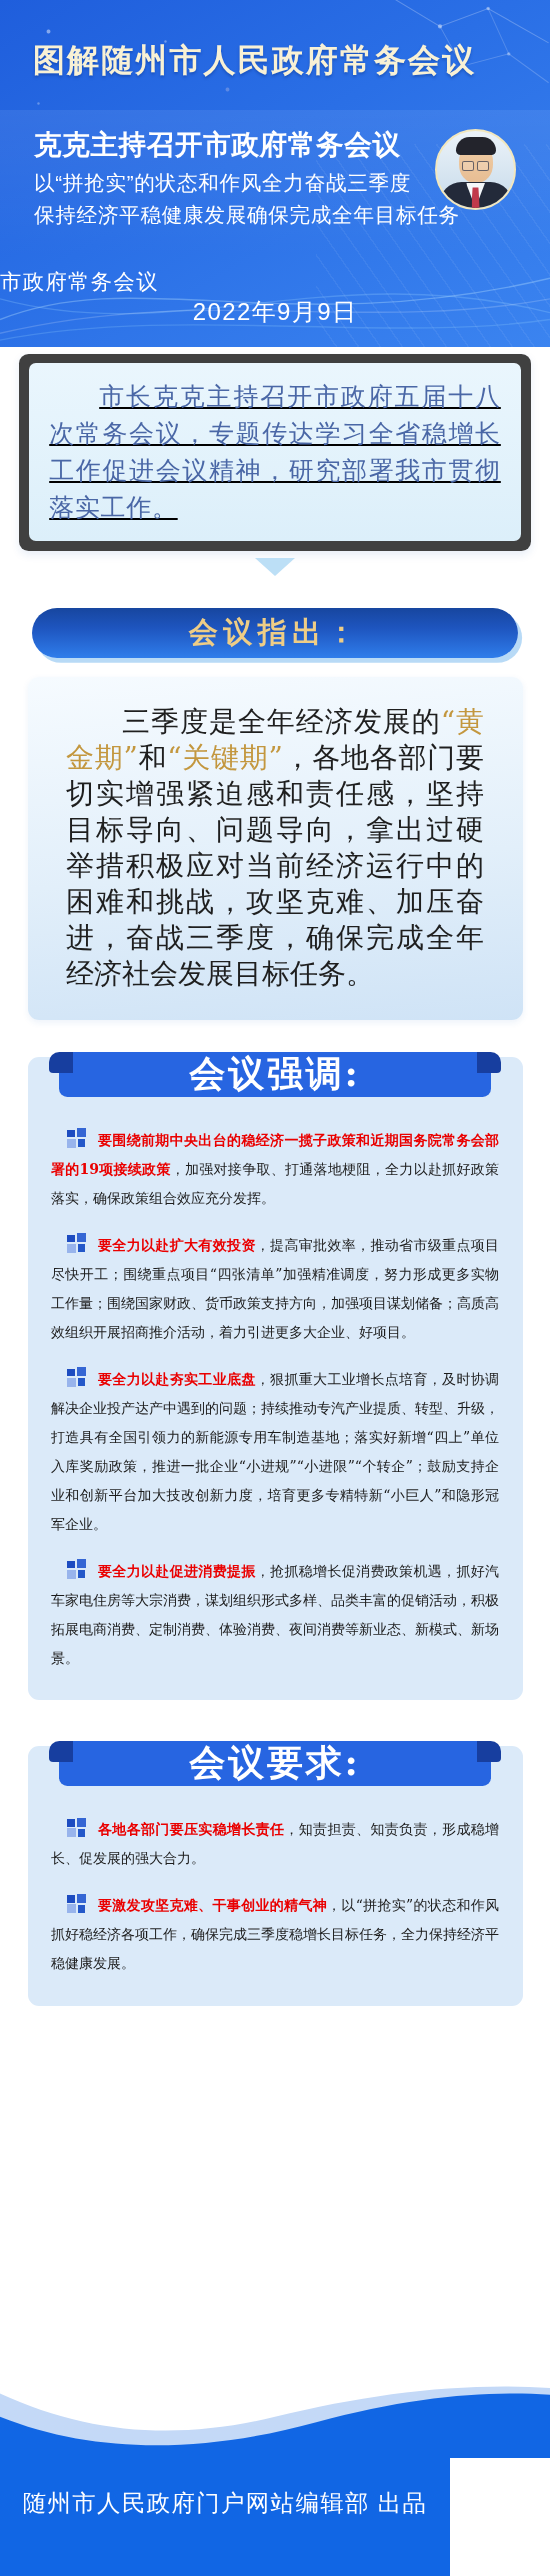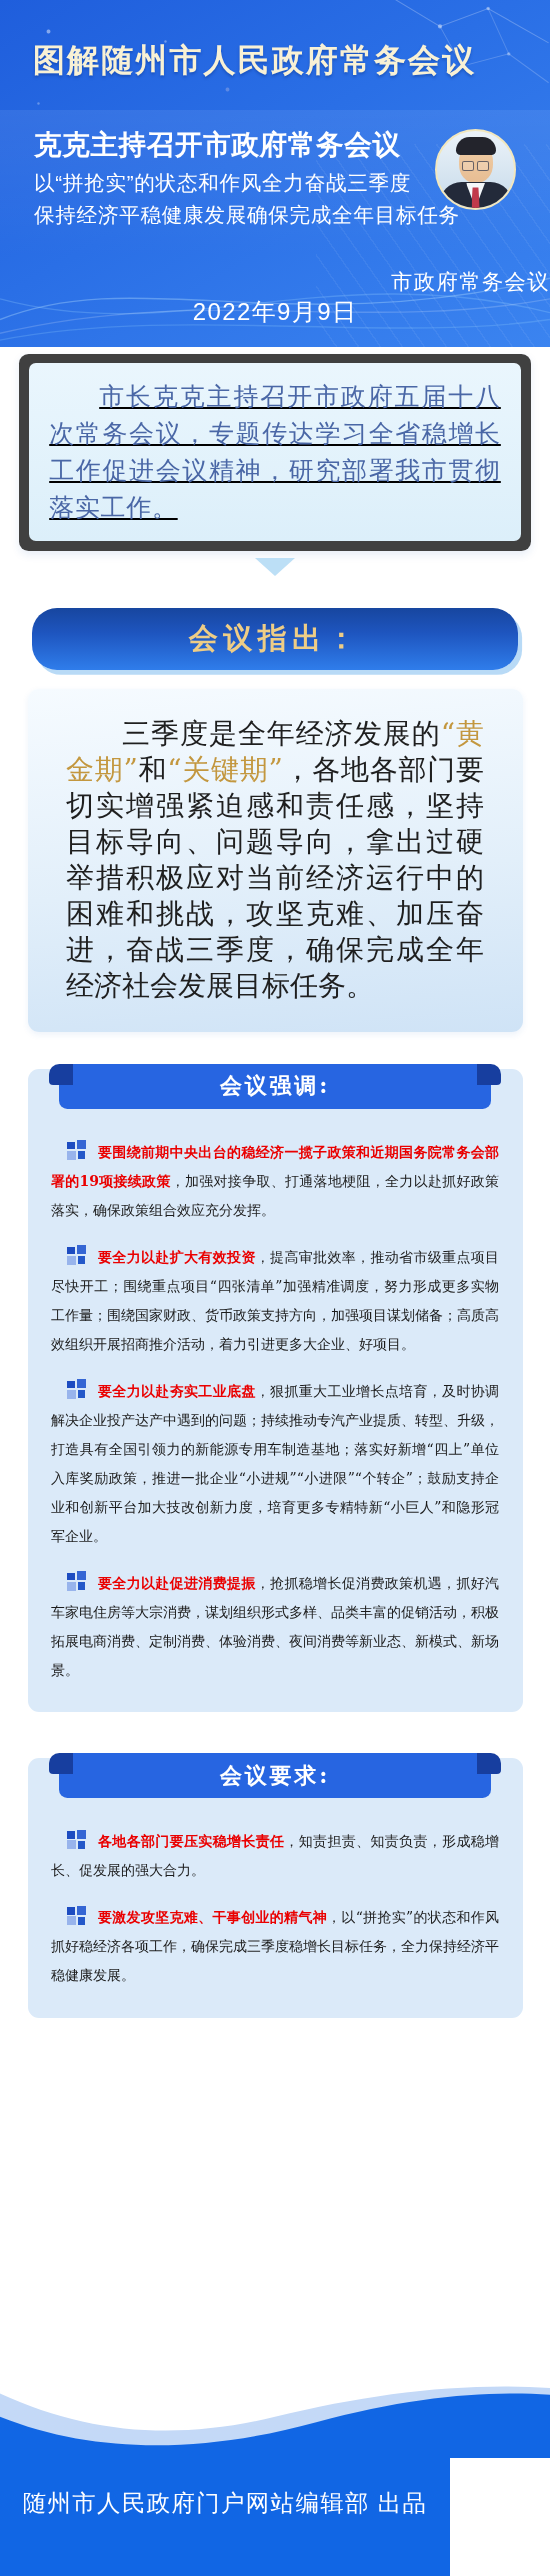--- a/index.html
+++ b/index.html
@@ -17,22 +17,22 @@
         box-shadow:48px 31px 0 1.4px rgba(255,255,255,.45),103px 65px 0 0.7px rgba(255,220,220,.4),
         165px 41px 0 0.7px rgba(255,255,255,.35),38px 103px 0 0.7px rgba(255,255,255,.3),
         227px 89px 0 1.4px rgba(255,230,230,.25),83px 144px 0 0.7px rgba(255,255,255,.3);}
   .hero-banner-title{position:absolute;left:33px;top:39px;font-weight:bold;font-size:32px;
         color:#F8F1D5;letter-spacing:2.1px;text-shadow:0 2.1px 2.8px rgba(0,40,120,.35);}
   .hero-main-title{position:absolute;left:34px;top:127px;font-family:"Liberation Sans","DejaVu Sans",sans-serif;
         font-weight:bold;font-size:27.5px;color:#ffffff;letter-spacing:0.7px;}
   .hero-sub{position:absolute;left:34px;font-family:"Liberation Sans","DejaVu Sans",sans-serif;
         font-size:20.6px;color:#ffffff;letter-spacing:0.7px;}
   .hero-sub1{top:169px;} .hero-sub2{top:201px;}
-  .meeting-name{position:absolute;left:0;right:0;top:267px;text-align:right;
-        font-family:"Liberation Sans","DejaVu Sans",sans-serif;font-size:21.3px;color:#fff;letter-spacing:1.4px;padding-left:44px;}
+  .meeting-name{position:absolute;left:0;right:0;top:267px;text-align:left;
+        font-family:"Liberation Sans","DejaVu Sans",sans-serif;font-size:21.3px;color:#fff;letter-spacing:1.4px;}
   .meeting-date{position:absolute;left:0;right:0;top:296px;text-align:center;
         font-family:"Liberation Sans","DejaVu Sans",sans-serif;font-size:24px;color:#fff;letter-spacing:1.4px;}
   .hero-wave-svg{position:absolute;left:0;bottom:0;}
   .net-svg{position:absolute;right:0;top:0;}
 
   
   .portrait{position:absolute;left:435px;top:129px;width:81px;height:81px;border-radius:50%;
         border:2.1px solid #F2E7BE;box-sizing:border-box;overflow:hidden;
         background:linear-gradient(180deg,#ECF3F9 0%,#D5E4F0 60%,#C6D8EA 100%);}
   .p-face{position:absolute;left:50%;top:11.7px;transform:translateX(-50%);width:34px;height:40px;
@@ -53,21 +53,21 @@
   .summary-card{margin:6.9px 19px 0;background:#404040;border-radius:9.6px;padding:9.6px;
         box-shadow:0 3.4px 8.3px rgba(30,90,180,.10);text-decoration:underline;}
   .summary-inner{background:linear-gradient(180deg,#EAF6FD,#DCEFFA);border-radius:6.9px;padding:15px 20.6px;}
   .summary-text{margin:0;font-size:25px;line-height:37px;color:#4A67A6;text-indent:2em;
         text-align:justify;letter-spacing:0.7px;}
 
   .triangle{width:0;height:0;border-left:20.6px solid transparent;border-right:20.6px solid transparent;
         border-top:18px solid #BCDFF6;margin:6.9px auto 0;}
 
   
-  .pill{width:486px;height:62px;margin:32px auto 0;border-radius:25px;
+  .pill{width:486px;height:50px;margin:32px auto 0;border-radius:25px;
         background:linear-gradient(180deg,#17469F 0%,#1E55BF 40%,#2F7DEB 100%);
         box-shadow:4.1px 4.8px 0 rgba(176,214,245,.9);display:flex;align-items:center;justify-content:center;}
   .pill-text{font-weight:bold;font-size:29px;color:#EECD86;letter-spacing:5.5px;}
 
   
   .zhichu-card{margin:19px 27.5px 0;border-radius:11px;padding:16.5px 27.5px;
         background:linear-gradient(175deg,#F6FBFF 0%,#E2EFFA 55%,#CFE3F6 100%);
         box-shadow:0 2.8px 6.9px rgba(40,100,190,.08);}
   .zhichu-text{margin:11px;font-size:28px;line-height:36px;color:#1F1F1F;text-indent:2em;text-align:justify;}
   .seg-gold{color:#C3973F;}
@@ -75,21 +75,21 @@
 
   
   .section1{margin-top:32px;position:relative;}
   .section2{margin-top:41px;position:relative;}
   .ribbon{position:relative;width:432px;height:45px;margin:0 auto;background:#2765E1;
         border-radius:6.9px 6.9px 8.3px 8.3px;display:flex;align-items:center;justify-content:center;z-index:2;}
   .ribbon::before{content:'';position:absolute;top:0;left:-9.6px;width:23.4px;height:20.6px;
         background:#173E9F;border-radius:10.3px 0 0 4.1px;z-index:-1;}
   .ribbon::after{content:'';position:absolute;top:0;right:-9.6px;width:23.4px;height:20.6px;
         background:#173E9F;border-radius:0 10.3px 4.1px 0;z-index:-1;}
-  .ribbon-text{font-weight:bold;font-size:22px;color:#ffffff;letter-spacing:2.8px;}
+  .ribbon-text{font-weight:bold;font-size:36px;color:#ffffff;letter-spacing:2.8px;}
 
   .bullets-card{margin:-40px 27.5px 0;background:#DBEAF9;border-radius:11px;padding:69px 23.4px 27.5px;}
   .bullet{margin:0 0 18px;font-size:14px;line-height:29px;color:#1C1C1C;text-align:justify;text-indent:16.5px;}
   .bullet:last-child{margin-bottom:0;}
   .lead{color:#EA0000;font-weight:bold;}
   .b-icon{display:inline-block;position:relative;width:18.6px;height:18.6px;margin-right:11.7px;vertical-align:-2.1px;}
   .b-icon i{position:absolute;display:block;}
   .b-icon .s1{left:0;top:1.4px;width:7.6px;height:7.6px;background:#1D4CC1;}
   .b-icon .s2{left:9.6px;top:0;width:9px;height:9px;background:#3566D4;}
   .b-icon .s3{left:0;top:10.3px;width:9px;height:9px;background:#98B4EC;}

